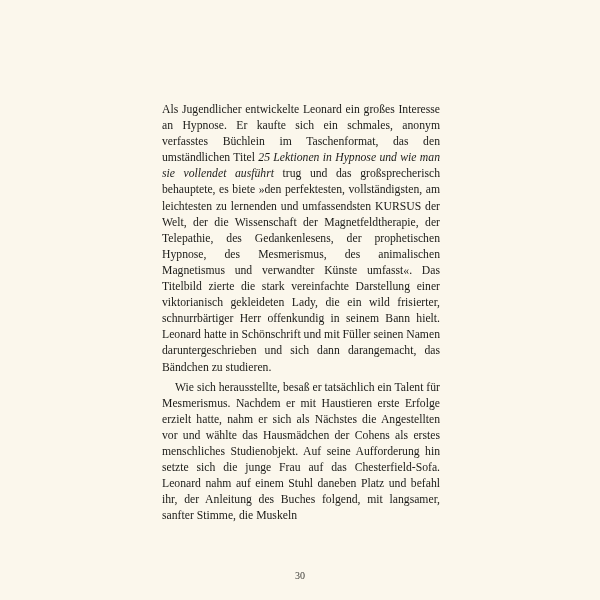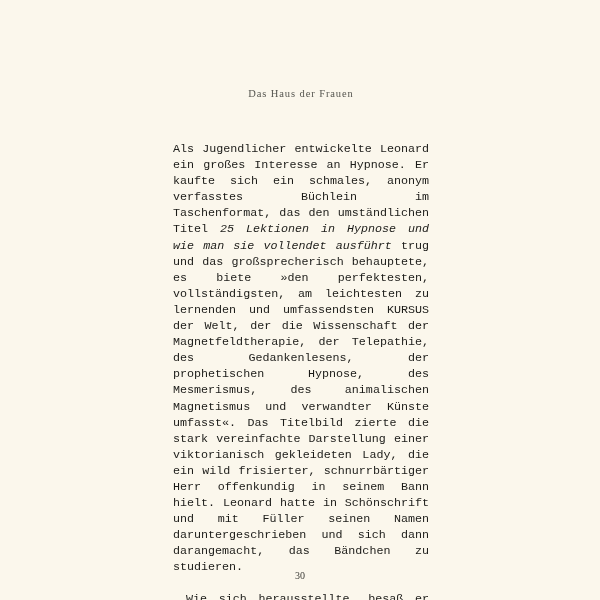--- a/index.html
+++ b/index.html
@@ -40,28 +40,27 @@
     font-size: 10.5px;
     letter-spacing: 0.9px;
     color: #55554f;
     margin: 28px 0 0 0;
     font-weight: normal;
   }
   .body-copy {
     margin-top: 42px;
   }
   .body-copy p {
-    margin: 15px;
+    margin: 4px;
     font-size: 11.7px;
     line-height: 16.1px;
     text-align: justify;
     text-justify: inter-word;
     color: #1b1b18;
     hyphens: auto;
-    font-family: Liberation Mono, monospace;
   }
   .body-copy p.indented {
     text-indent: 13px;
   }
   .body-copy em {
     font-style: italic;
   }
   .folio {
     position: absolute;
     left: 0;
@@ -88,21 +87,20 @@
 <body>
 
 <div class="page">
 
   <div class="paper-edge-left"></div>
   <div class="paper-edge-right"></div>
 
   <div class="text-block">
 
 
-    <h2 class="chapter-subtitle">Das Haus der Frauen</h2>
 
     <div class="body-copy">
       <p>Als Jugendlicher entwickelte Leonard ein großes Interesse an Hypnose. Er kaufte sich ein schmales, anonym verfasstes Büchlein im Taschenformat, das den umständlichen Titel <em>25 Lektionen in Hypnose und wie man sie vollendet ausführt</em> trug und das großsprecherisch behauptete, es biete »den perfektesten, vollständigsten, am leichtesten zu lernenden und umfassendsten KURSUS der Welt, der die Wissenschaft der Magnetfeldtherapie, der Telepathie, des Gedankenlesens, der prophetischen Hypnose, des Mesmerismus, des animalischen Magnetismus und verwandter Künste umfasst«. Das Titelbild zierte die stark vereinfachte Darstellung einer viktorianisch gekleideten Lady, die ein wild frisierter, schnurrbärtiger Herr offenkundig in seinem Bann hielt. Leonard hatte in Schönschrift und mit Füller seinen Namen daruntergeschrieben und sich dann darangemacht, das Bändchen zu studieren.</p>
       <p class="indented">Wie sich herausstellte, besaß er tatsächlich ein Talent für Mesmerismus. Nachdem er mit Haustieren erste Erfolge erzielt hatte, nahm er sich als Nächstes die Angestellten vor und wählte das Hausmädchen der Cohens als erstes menschliches Studienobjekt. Auf seine Aufforderung hin setzte sich die junge Frau auf das Chesterfield-Sofa. Leonard nahm auf einem Stuhl daneben Platz und befahl ihr, der Anleitung des Buches folgend, mit langsamer, sanfter Stimme, die Muskeln</p>
     </div>
 
   </div>
 
   <div class="folio">30</div>
 

